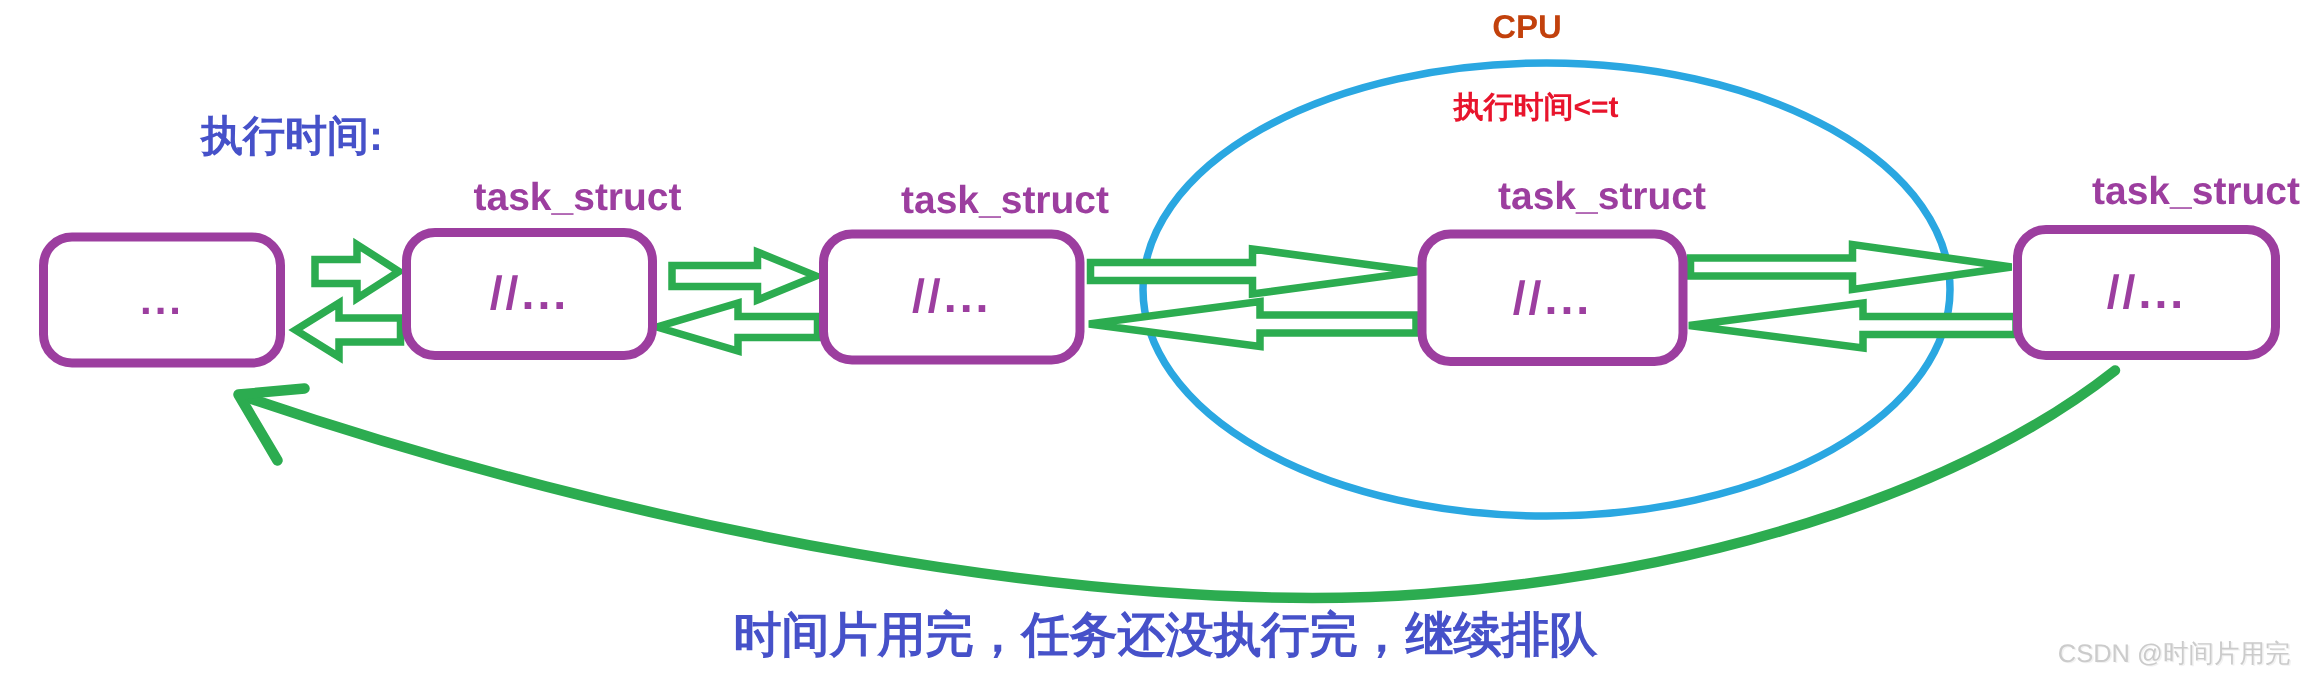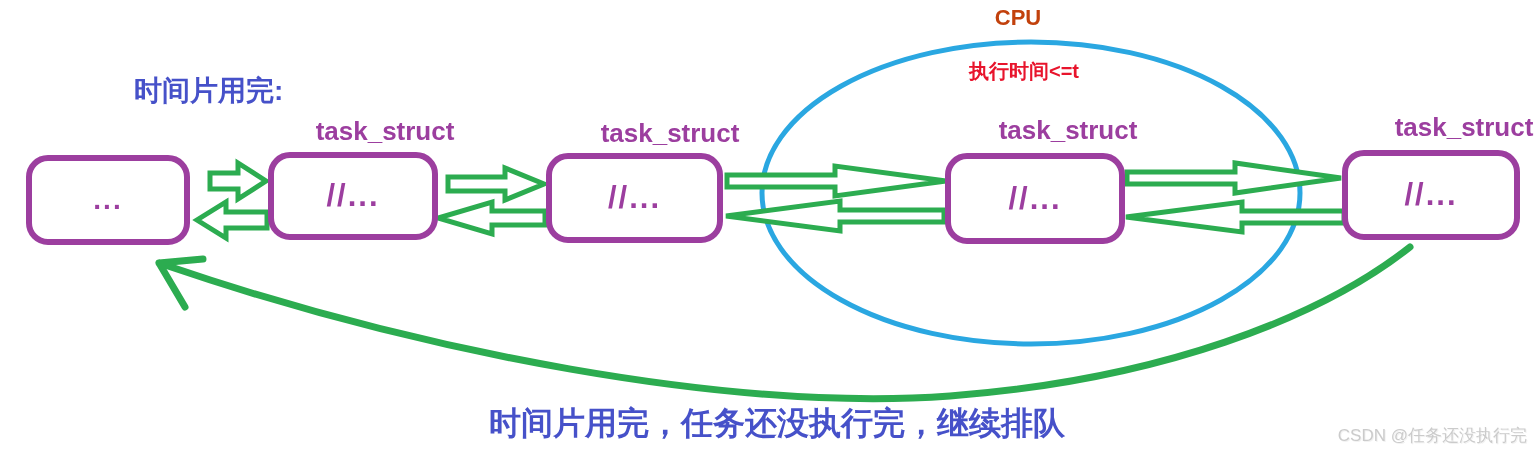--- a/index.html
+++ b/index.html
@@ -100,21 +100,21 @@
     <polygon points="448,177 505,177 505,168 544,184 505,200 505,191 448,191" fill="#ffffff" stroke-width="5" stroke-linejoin="miter" stroke="#2CAC50"></polygon>
     <polygon points="545,211 492,211 492,202 438,218 492,234 492,225 545,225" fill="#ffffff" stroke-width="5" stroke-linejoin="miter" stroke="#2CAC50"></polygon>
 
     <polygon points="727,175 835,175 835,166 946,181 835,196 835,187 727,187" fill="#ffffff" stroke-width="5" stroke-linejoin="miter" stroke="#2CAC50"></polygon>
     <polygon points="944,210 840,210 840,201 726,216 840,231 840,222 944,222" fill="#ffffff" stroke-width="5" stroke-linejoin="miter" stroke="#2CAC50"></polygon>
 
     <polygon points="1127,172 1235,172 1235,163 1341,178 1235,193 1235,184 1127,184" fill="#ffffff" stroke-width="5" stroke-linejoin="miter" stroke="#2CAC50"></polygon>
     <polygon points="1344,211 1242,211 1242,202 1126,217 1242,232 1242,223 1344,223" fill="#ffffff" stroke-width="5" stroke-linejoin="miter" stroke="#2CAC50"></polygon>
   </svg>
 
-  <div class="queue-label">时间片用完:</div>
+  <div class="queue-label">执行时间:</div>
   <div class="cpu-label">CPU</div>
   <div class="cpu-condition">执行时间&lt;=t</div>
 
   <div class="node-label" style="left:353px; top:116px;">task_struct</div>
   <div class="node-label" style="left:638px; top:118px;">task_struct</div>
   <div class="node-label" style="left:1036px; top:115px;">task_struct</div>
   <div class="node-label" style="left:1432px; top:112px;">task_struct</div>
 
   <div class="node" style="left:26px; top:155px; width:164px; height:90px; font-size:28px;">
     <span>...</span>
@@ -127,15 +127,15 @@
   </div>
   <div class="node" style="left:945px; top:153px; width:180px; height:91px;">
     <span>//...</span>
   </div>
   <div class="node" style="left:1342px; top:150px; width:178px; height:90px;">
     <span>//...</span>
   </div>
 
   <div class="bottom-caption">时间片用完，任务还没执行完，继续排队</div>
 
-  <div class="watermark">CSDN @任务还没执行完</div>
+  <div class="watermark">CSDN @时间片用完</div>
 
 </div>
 
 </body></html>

